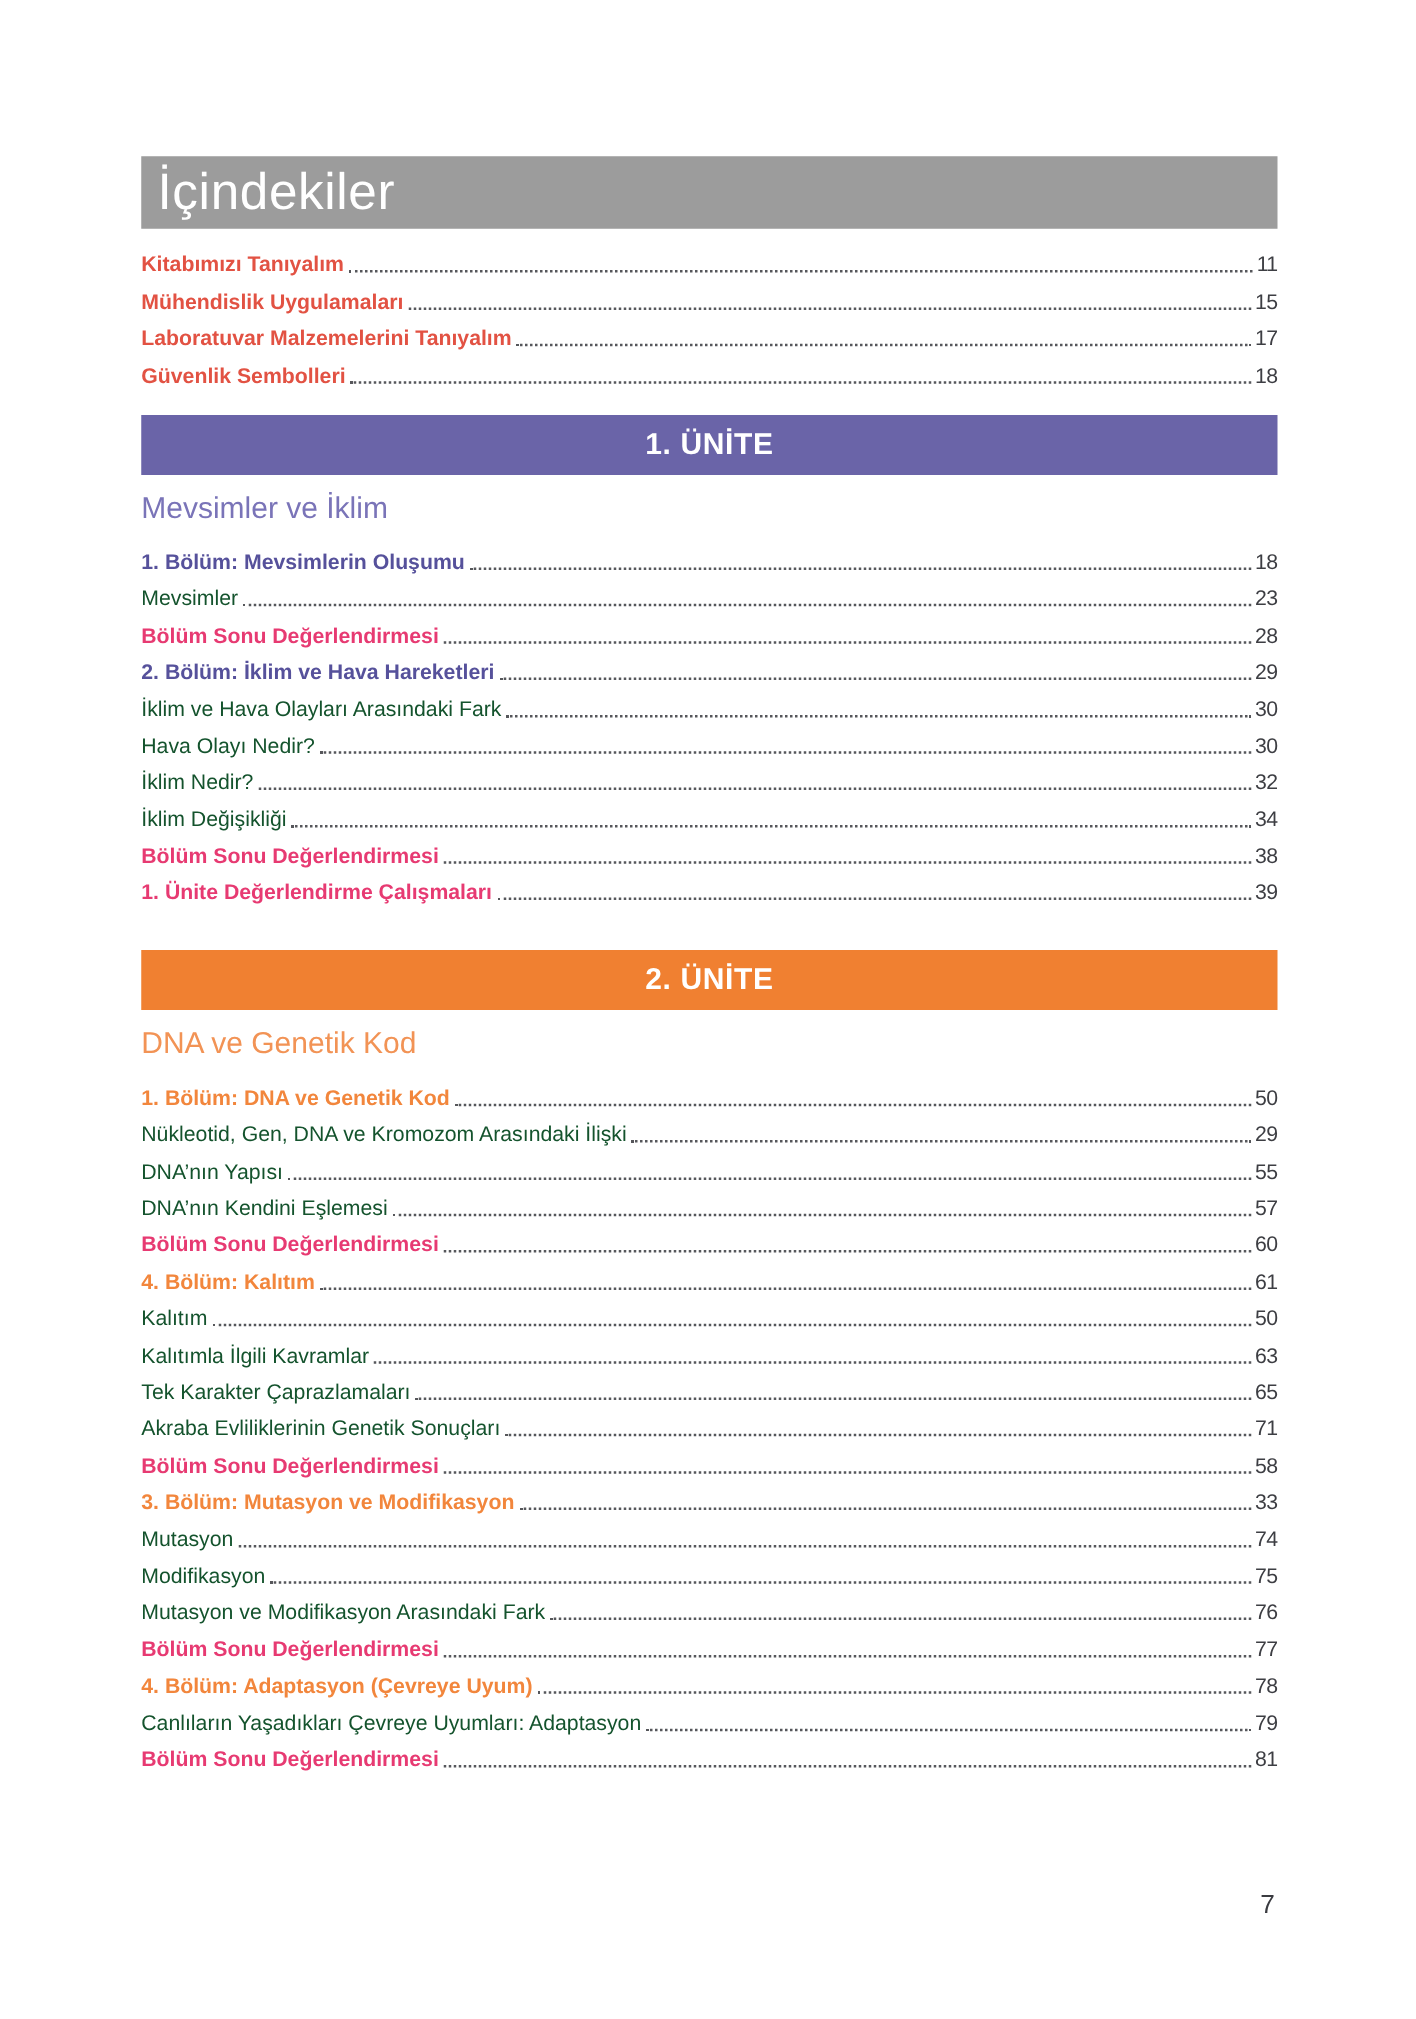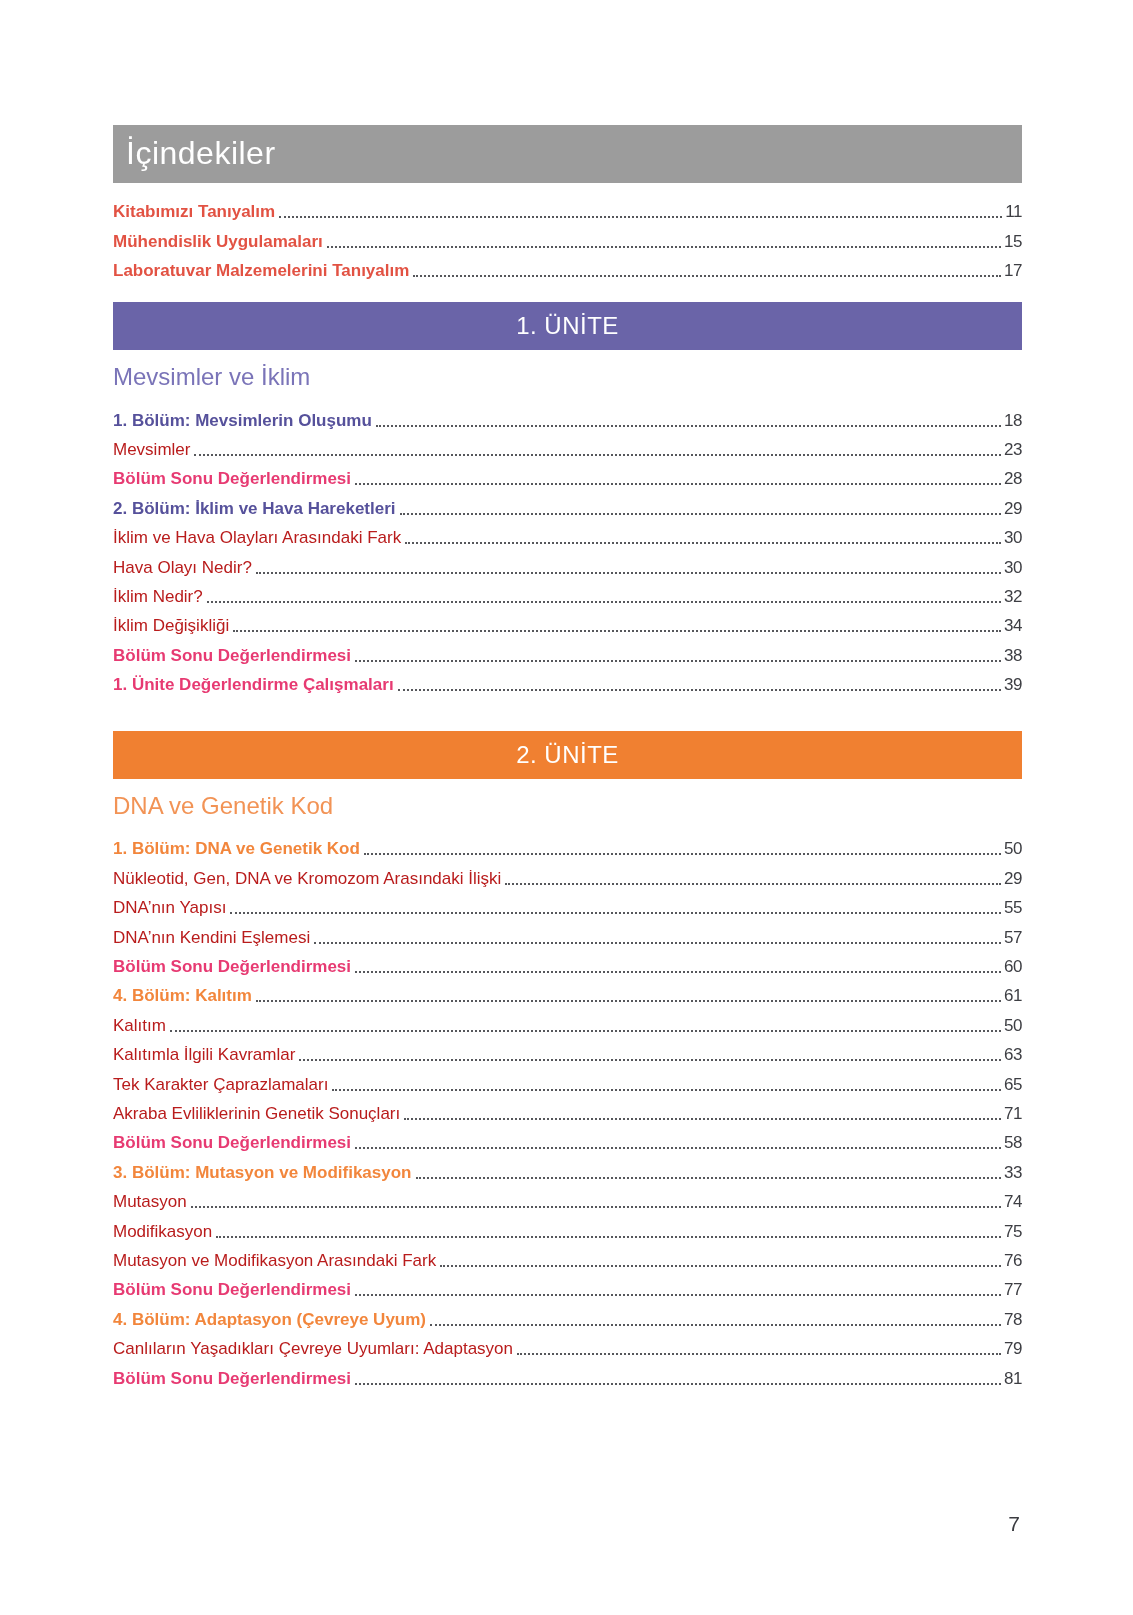--- a/index.html
+++ b/index.html
@@ -25,21 +25,21 @@
   
   .titlebar {
     height: 58px;
     background: #9c9c9c;
     display: flex;
     align-items: center;
     padding-left: 13px;
   }
   .titlebar h1 {
     color: #ffffff;
-    font-size: 32px;
+    font-size: 41px;
     font-weight: 300;
     letter-spacing: 0.5px;
     transform: translateY(-1px);
   }
   
   .rows { width: 100%; }
   .row {
     display: flex;
     align-items: flex-end;
     height: 29.4px;
@@ -53,36 +53,36 @@
     border-bottom: 2px dotted #56575b;
     margin: 0 3px 4px 1px;
     min-width: 20px;
   }
   .row .pagenum {
     color: #3d3e43;
     font-weight: 400;
     letter-spacing: -0.5px;
     font-stretch: condensed;
   }
-  .row.plain .label { color: #b91c1c; font-weight: 400; margin-top: 31px; }
+  .row.plain .label { color: #14532d; font-weight: 400; margin-top: 31px; }
   .row.review .label { color: #e73a72; font-weight: 700; }
   .row.bolum .label { color: var(--bolum, #56519b); font-weight: 700; }
   .row.front .label { color: #e25243; font-weight: 700; }
   .front-list { margin-top: 13px; }
   
   .unit { --banner: #6a64a8; --heading: #7a74b8; --bolum: #56519b; }
   .unit.purple { --banner: #6a64a8; --heading: #7a74b8; --bolum: #56519b; }
   .unit.orange { --banner: #f08031; --heading: #f29355; --bolum: #f2863c; }
   .unit .banner {
     margin-top: 33px;
     height: 48px;
     background: var(--banner);
     color: #ffffff;
     font-size: 24px;
-    font-weight: 400;
+    font-weight: 700;
     display: flex;
     align-items: center;
     justify-content: center;
     letter-spacing: 0.5px;
   }
   .unit .heading {
     margin-top: 13px;
     color: var(--heading);
     font-size: 24px;
     font-weight: 400;
@@ -121,20 +121,25 @@
         <div class="row front">
           <span class="label">Mühendislik Uygulamaları</span>
           <span class="dots"></span>
           <span class="pagenum">15</span>
         </div>
         <div class="row front">
           <span class="label">Laboratuvar Malzemelerini Tanıyalım</span>
           <span class="dots"></span>
           <span class="pagenum">17</span>
         </div>
+        <div class="row front">
+          <span class="label">Güvenlik Sembolleri</span>
+          <span class="dots"></span>
+          <span class="pagenum">18</span>
+        </div>
       </div>
 
     <div>
         <section class="unit purple">
           <div class="banner">1. ÜNİTE</div>
           <h2 class="heading">Mevsimler ve İklim</h2>
           <div class="rows entries">
             <div class="row bolum">
               <span class="label">1. Bölüm: Mevsimlerin Oluşumu</span>
               <span class="dots"></span>

